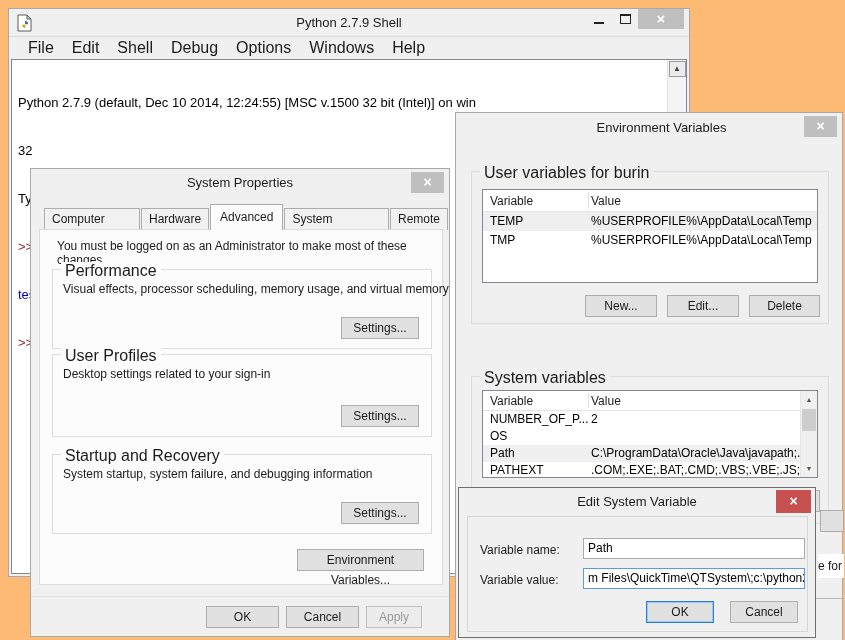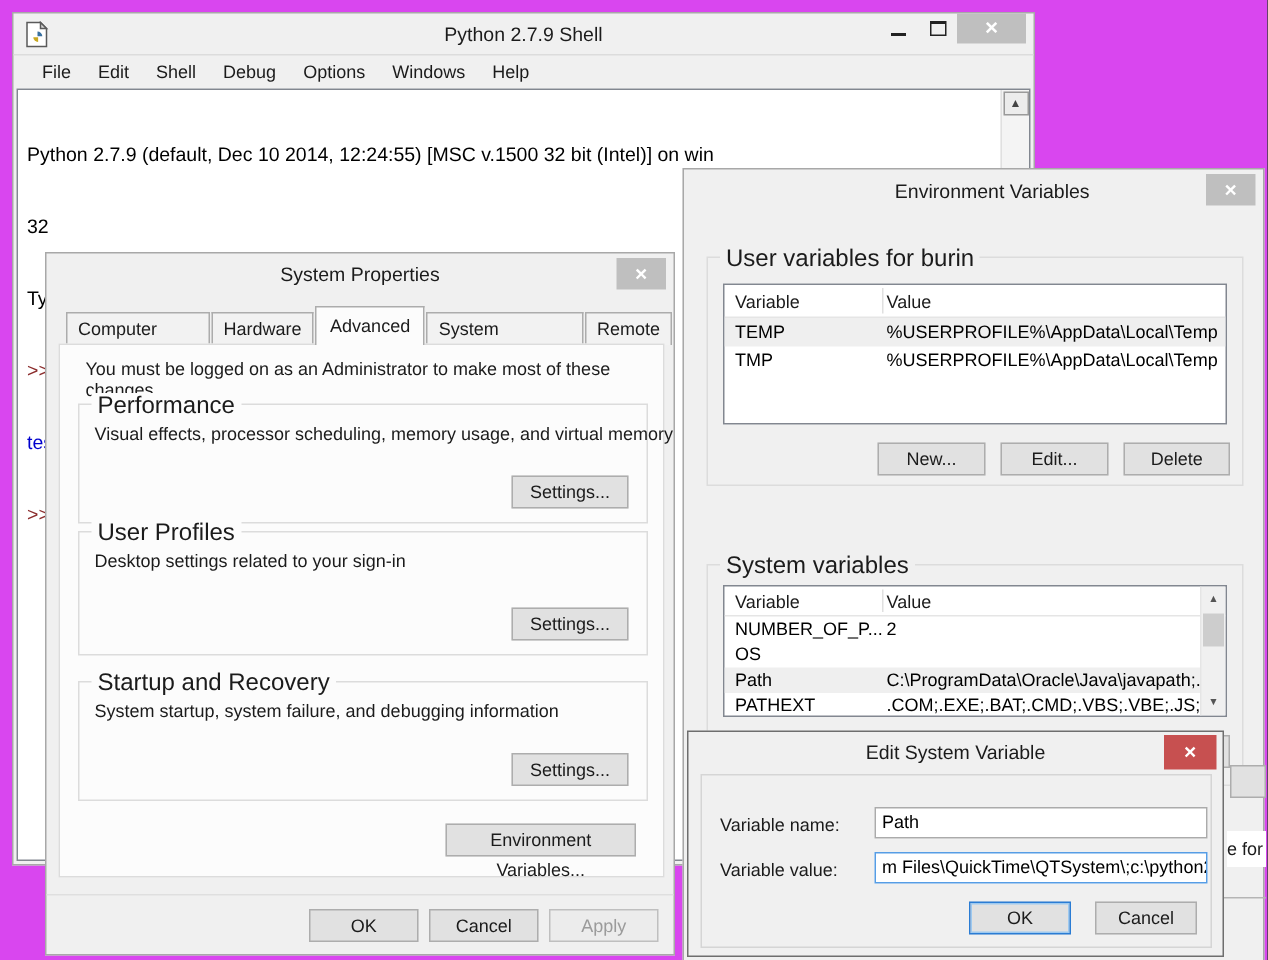--- a/index.html
+++ b/index.html
@@ -1,35 +1,35 @@
 <!DOCTYPE html>
 <html style="--c-prompt: #8b2c2c; --c-kw: #ff7700; --c-str: #00a000; --c-out: #0000cd;"><head>
 <meta charset="utf-8">
 <style>
   html,body{margin:0;padding:0;background:#000;}
   *{box-sizing:border-box;font-family:"Liberation Sans",sans-serif;}
-  #desktop{position:relative;width:845px;height:640px;background:#d946ef;overflow:hidden;}
+  #desktop{position:relative;width:845px;height:640px;background:#fdba74;overflow:hidden;}
 
   .window{position:absolute;background:#f0f0f0;border:1px solid #a8a8a8;}
   .window.active{border-color:#6e6e6e;}
   .titlebar{position:relative;height:28px;text-align:center;}
   .titlebar .title{display:inline-block;line-height:28px;font-size:13px;color:#1b1b1b;}
   .winctrls{position:absolute;top:0;right:5px;height:20px;display:flex;align-items:stretch;}
   .ctrl{width:26px;display:flex;align-items:center;justify-content:center;}
   .ctrl-close{width:46px;background:#bfbfbf;color:#fff;font-size:15px;font-weight:bold;line-height:20px;text-align:center;}
   .glyph-min{width:10px;height:2px;background:#222;margin-top:8px;}
   .glyph-max{width:11px;height:10px;border:1px solid #222;border-top-width:2px;}
   .dlg-close{position:absolute;top:3px;right:5px;width:33px;height:21px;background:#bfbfbf;color:#fff;font-size:14px;font-weight:bold;text-align:center;line-height:21px;}
   .dlg-close.red{background:#c75050;}
 
   
   #python-win{left:8px;top:8px;width:682px;height:569px;}
   #python-win .titlebar{border-bottom:1px solid #dcdcdc;}
   .app-icon{position:absolute;left:7px;top:5px;width:18px;height:18px;}
-  .menubar{height:22px;display:flex;align-items:center;padding-left:10px;font-size:12px;color:#1b1b1b;}
+  .menubar{height:22px;display:flex;align-items:center;padding-left:10px;font-size:16px;color:#1b1b1b;}
   .menu-item{padding:0 9px;line-height:22px;}
   .shell-client{position:absolute;left:2px;top:50px;right:2px;bottom:2px;background:#fff;border:1px solid #828790;overflow:hidden;}
   .shell-text{position:absolute;left:6px;top:3px;right:24px;font-family:"Liberation Mono",monospace;font-size:13px;line-height:16px;color:#000;white-space:pre;}
   .tok-prompt{color:var(--c-prompt,#8b2c2c);}
   .tok-kw{color:var(--c-kw,#ff7700);}
   .tok-str{color:var(--c-str,#00a000);}
   .tok-out{color:var(--c-out,#0000cd);}
   .shell-scroll{position:absolute;top:0;right:0;bottom:0;width:19px;background:#f4f4f4;border-left:1px solid #e0e0e0;}
   .scroll-btn{width:17px;height:16px;margin:1px auto 0;background:#ececec;border:1px solid #9a9a9a;font-size:8px;color:#444;text-align:center;line-height:14px;}
 
@@ -153,21 +153,21 @@
       <div class="groupbox" style="left:12px;top:224px;width:380px;height:80px;">
         <span class="groupbox-label">Startup and Recovery</span>
         <div class="gb-desc">System startup, system failure, and debugging information</div>
         <div class="btn gb-settings">Settings...</div>
       </div>
       <div class="btn" style="left:257px;top:319px;width:127px;">Environment Variables...</div>
     </div>
     <div class="footer-sep"></div>
     <div class="btn" style="left:175px;top:437px;width:73px;">OK</div>
     <div class="btn" style="left:255px;top:437px;width:73px;">Cancel</div>
-    <div class="btn disabled" style="left:335px;top:437px;width:73px;">Apply</div>
+    <div class="btn disabled" style="left:335px;top:437px;width:56px;">Apply</div>
   </div>
 
   <div class="window" id="envvars">
     <div class="titlebar">
       <span class="title">Environment Variables</span>
       <div class="dlg-close"><span>×</span></div>
     </div>
 
     <div class="groupbox" style="left:15px;top:58px;width:358px;height:153px;">
       <span class="groupbox-label">User variables for burin</span>

